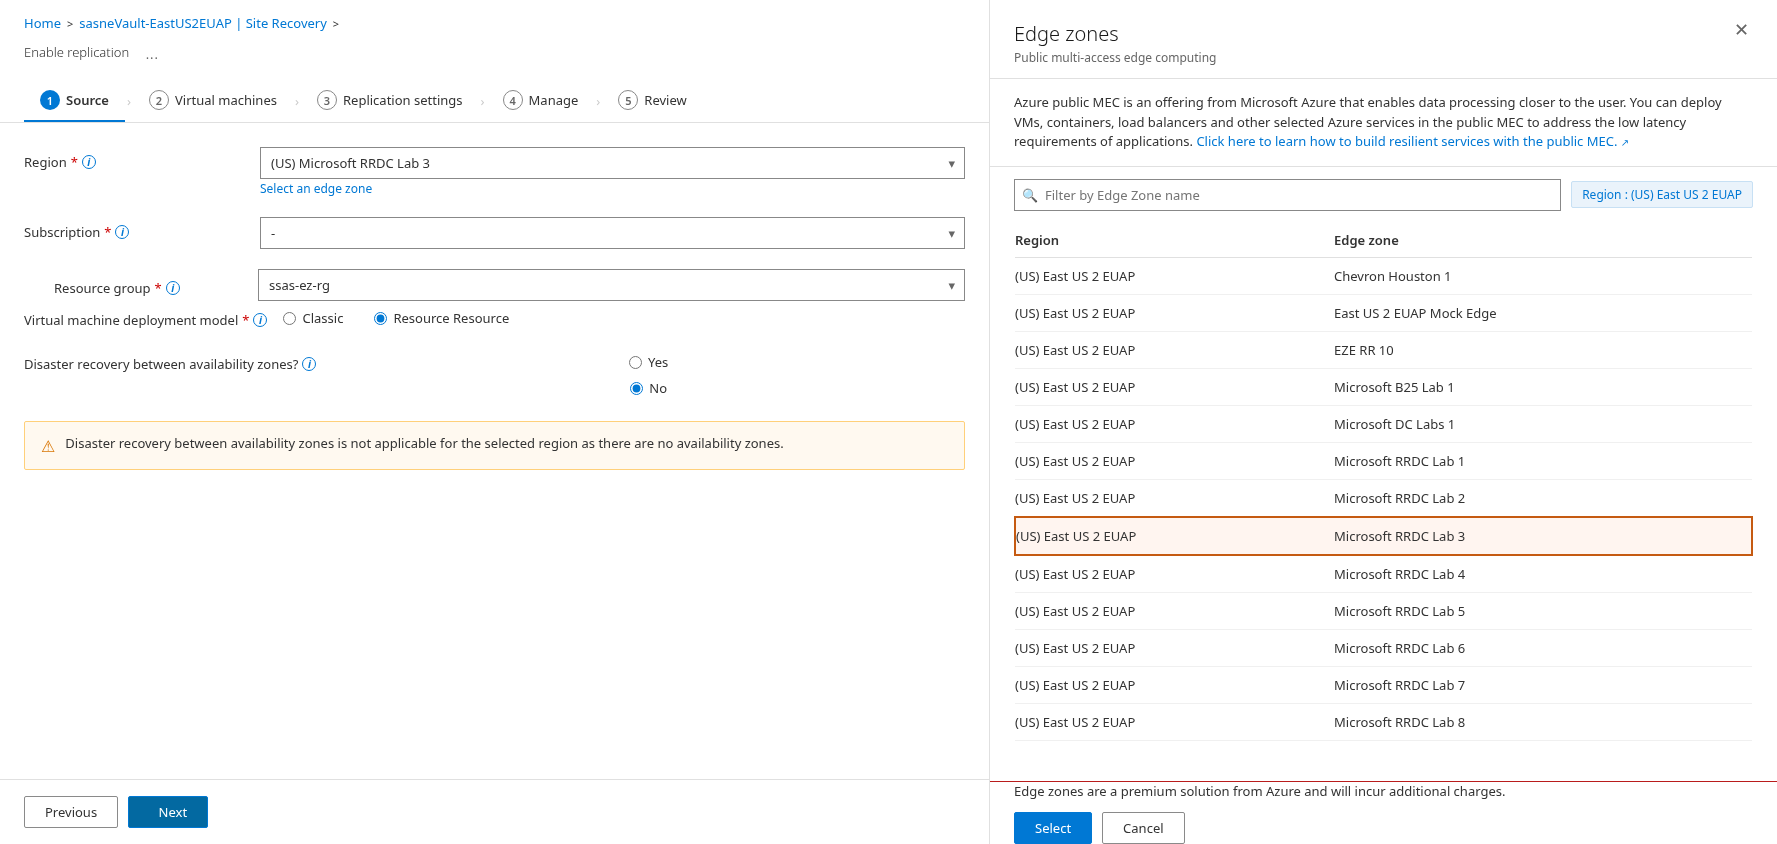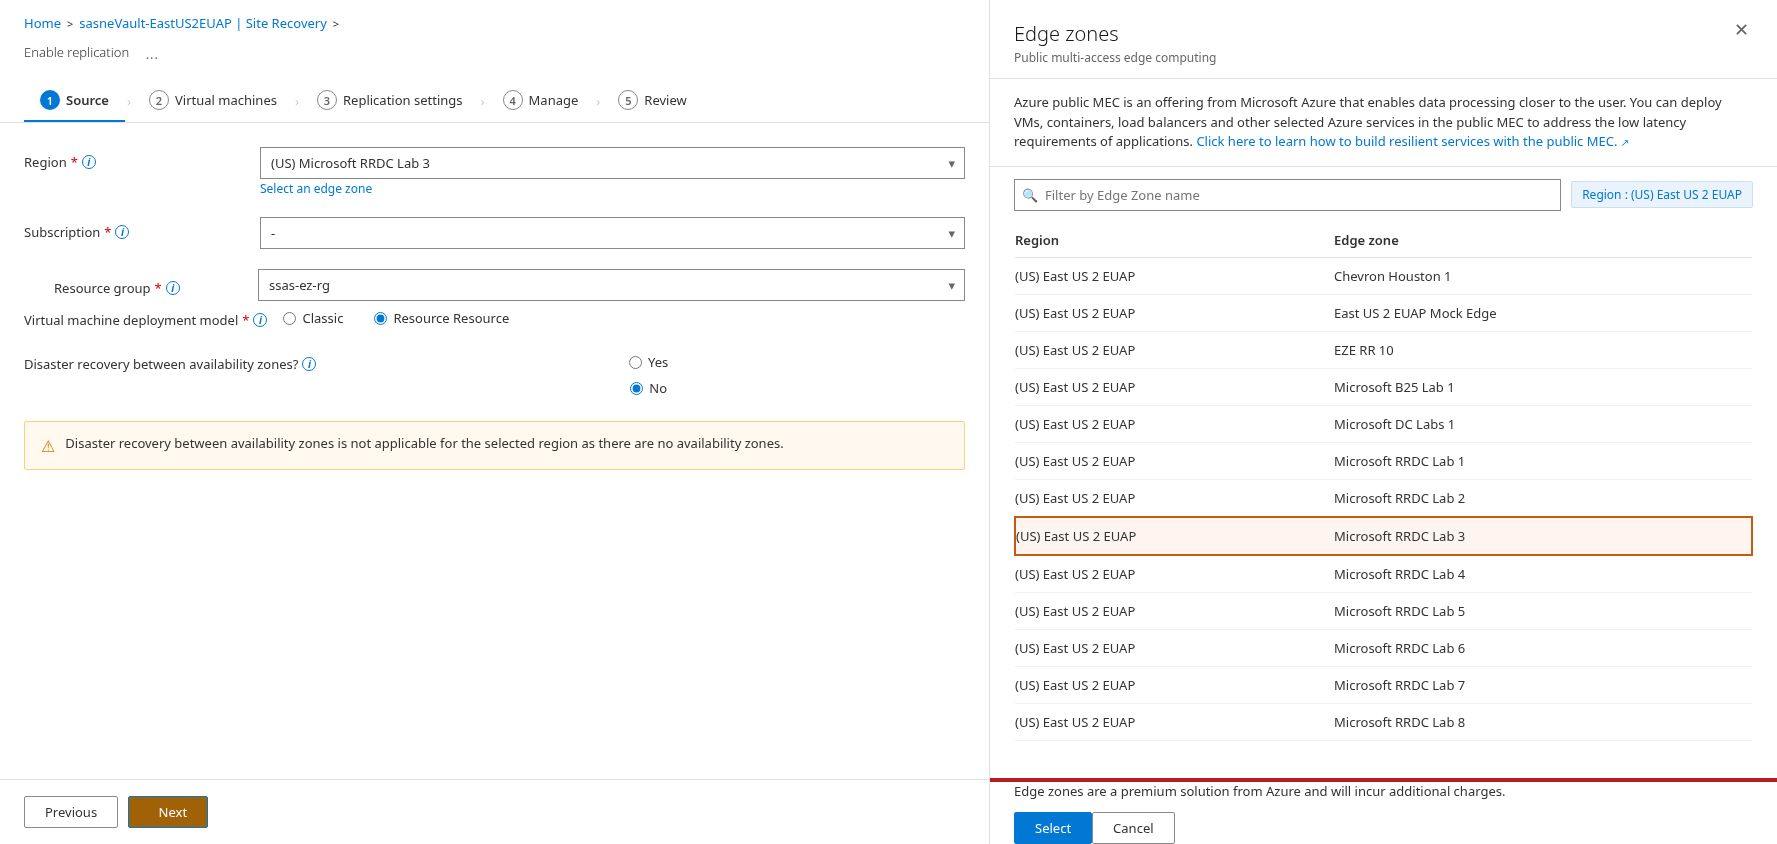--- a/index.html
+++ b/index.html
@@ -192,21 +192,21 @@
       border-radius: 2px;
       min-width: 80px;
       text-align: right;
     }
     .btn-outline {
       background: #fff;
       border: 1px solid #8a8a8a;
       color: #333;
     }
     .btn-primary {
-      background: #a16207;
+      background: #0369a1;
       border: 1px solid #0078d4;
       color: #fff;
     }
 
     
     .right-panel {
       flex: 1;
       display: flex;
       flex-direction: column;
       padding: 0;
@@ -311,29 +311,30 @@
     }
     .edge-table tr.selected td {
       background: #fff5f0;
       border: 2px solid #c55a11;
     }
     .edge-table tr.selected td:first-child { border-right: none; }
     .edge-table tr.selected td:last-child { border-left: none; }
 
     .panel-footer {
       padding: 0 24px;
-      border-top: 4px solid #b91c1c;
+      border-top: 1px solid #b91c1c;
       font-size: 12px;
       color: #333;
     }
     .panel-footer-text {
       margin-bottom: 12px;
     }
     .panel-footer-btns {
       display: flex;
+      gap: 10px;
     }
     .btn-select {
       background: #0078d4;
       border: 1px solid #0078d4;
       color: #fff;
       padding: 6px 20px;
       font-size: 13px;
       cursor: pointer;
       border-radius: 2px;
     }

